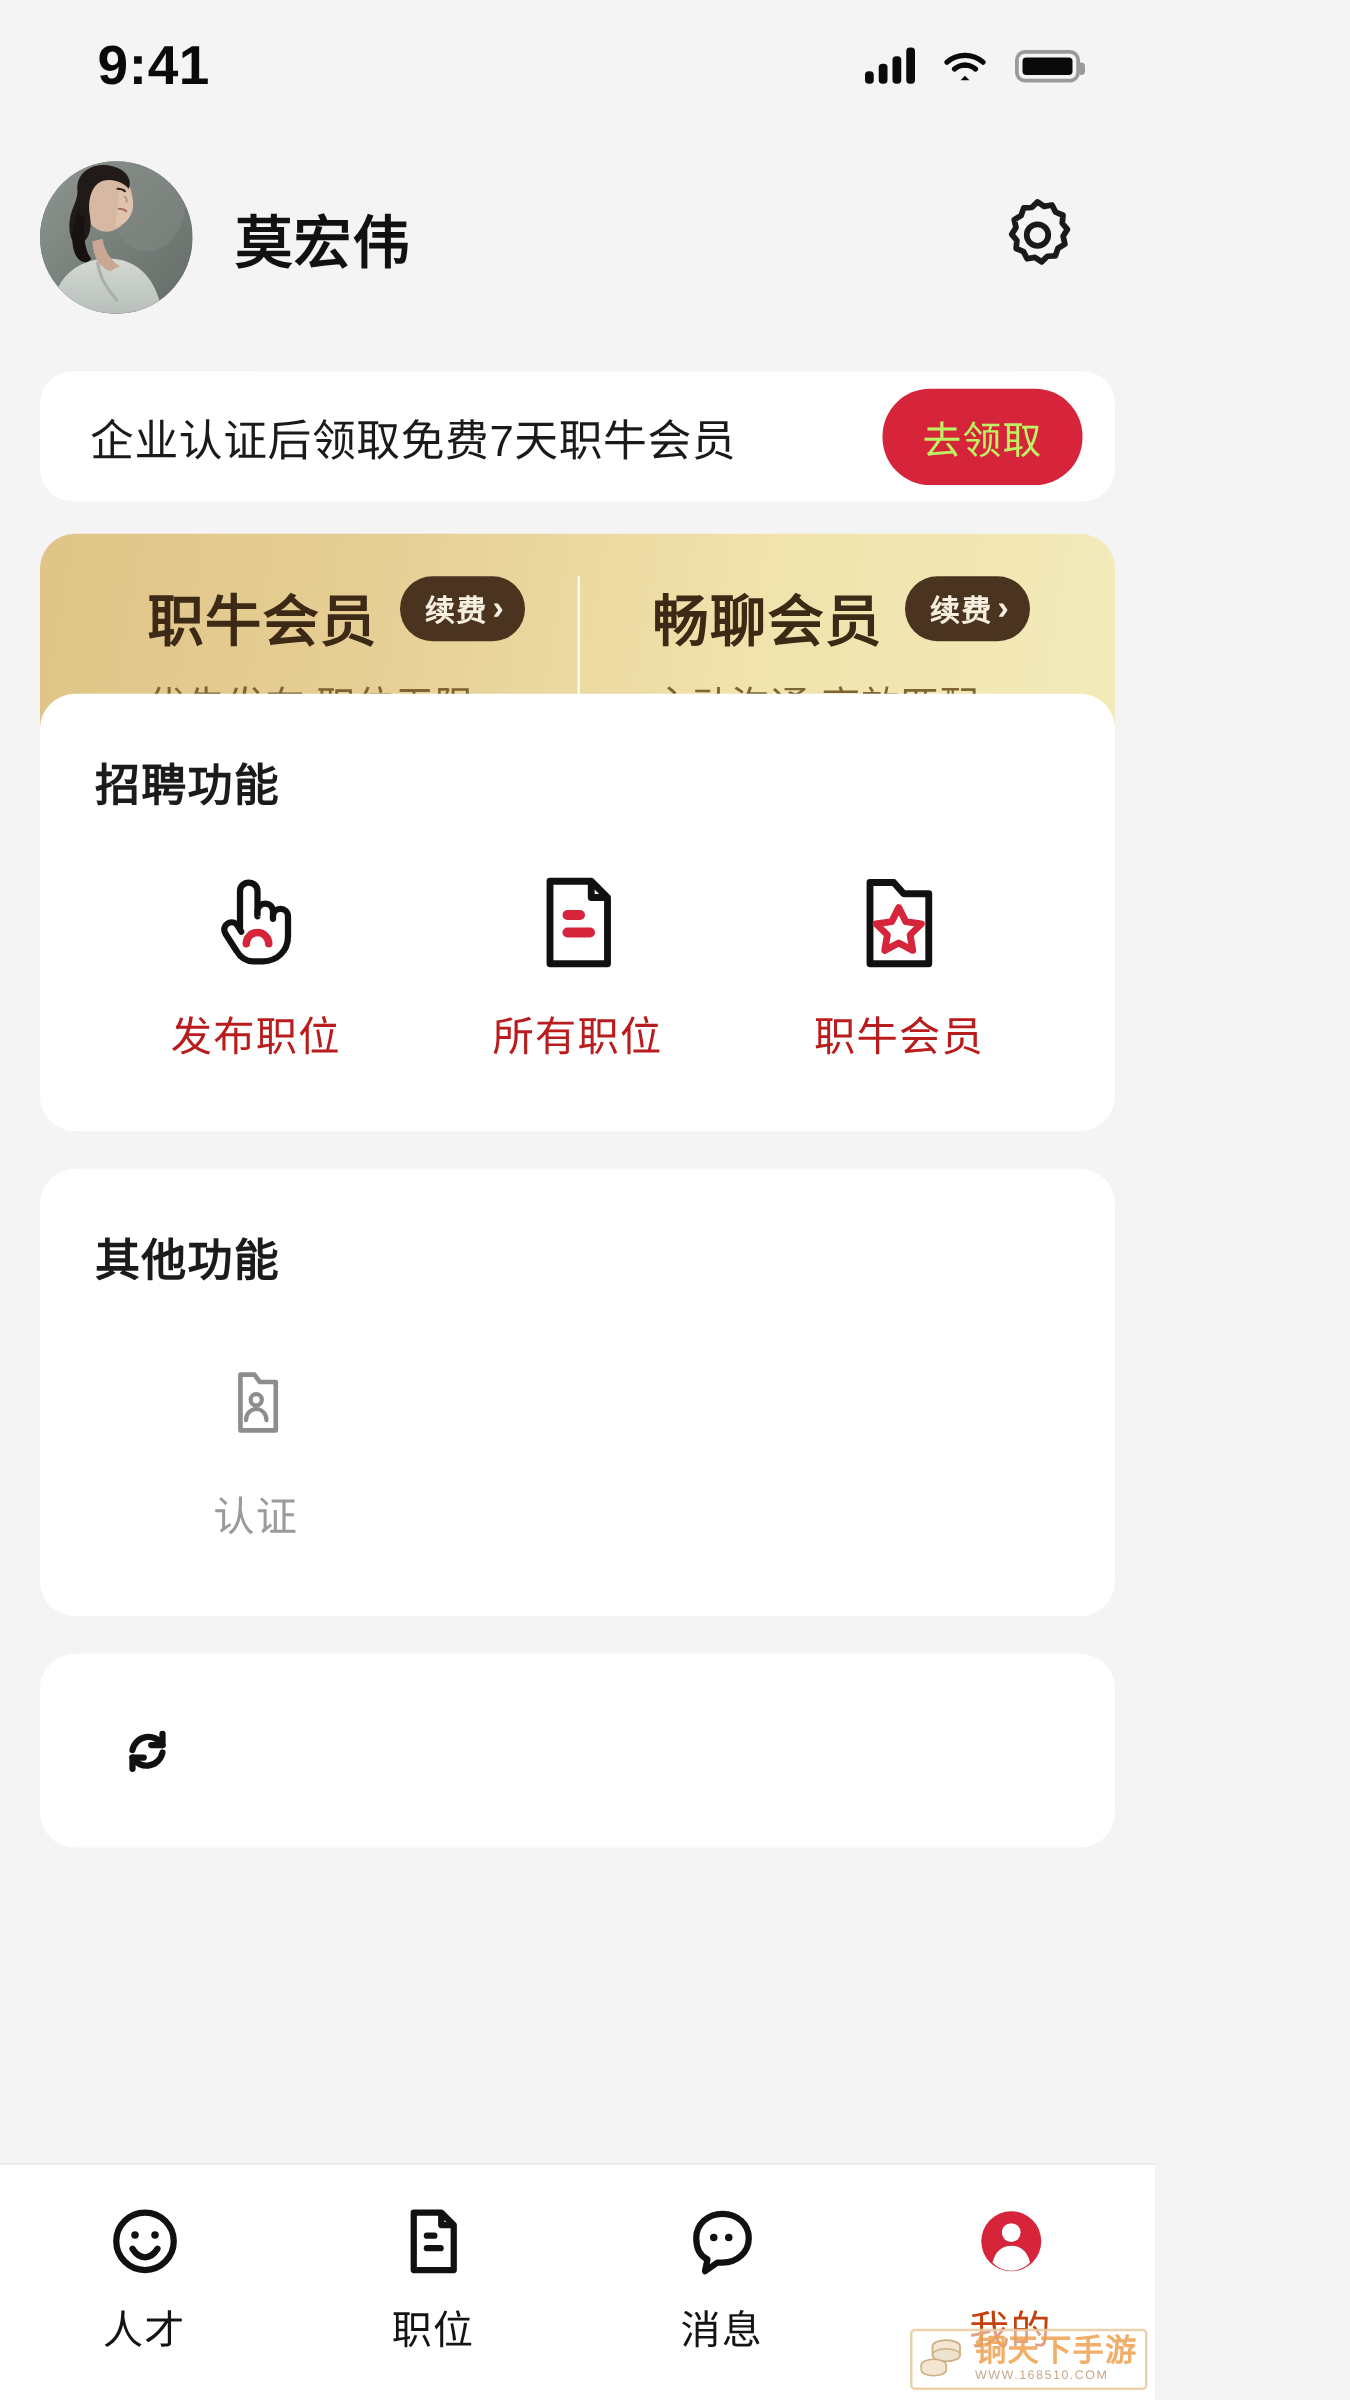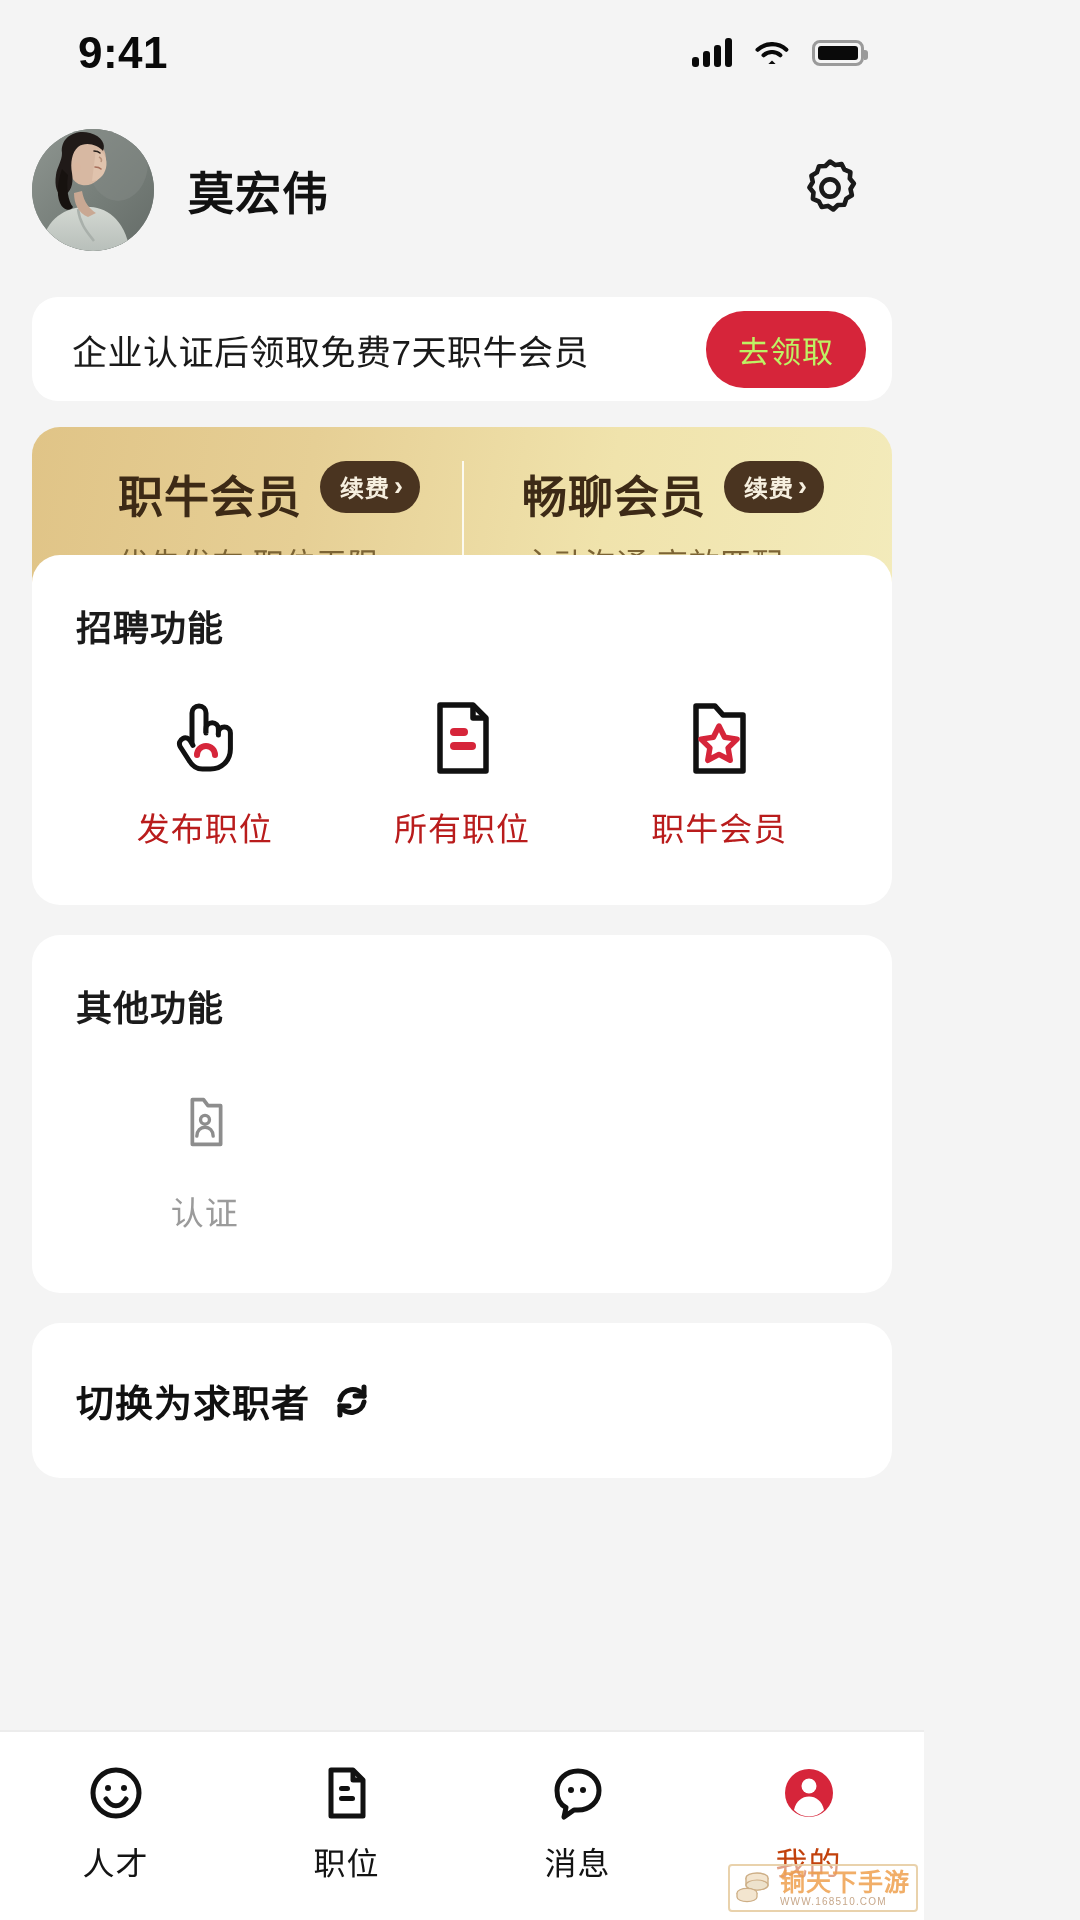--- a/index.html
+++ b/index.html
@@ -426,21 +426,20 @@
             <circle cx="43" cy="40" r="6" fill="none" stroke="#8d8d8d" stroke-width="4.5"></circle>
             <path d="M32 62c0-7 5-12 11-12s11 5 11 12" fill="none" stroke="#8d8d8d" stroke-width="4.5" stroke-linecap="round"></path>
           </svg>
         </span>
         <span class="lbl">认证</span>
       </div>
     </div>
   </div>
 
   <div class="card switch">
-    <span class="switch-text">切换为求职者</span>
     <span class="switch-ic">
       <svg viewBox="0 0 44 44">
         <path d="M34 17A13 13 0 0 0 10 21" fill="none" stroke="#111" stroke-width="5" stroke-linecap="round"></path>
         <path d="M10 27a13 13 0 0 0 24-4" fill="none" stroke="#111" stroke-width="5" stroke-linecap="round"></path>
         <path d="M34 8v9h-9" fill="none" stroke="#111" stroke-width="5" stroke-linecap="round" stroke-linejoin="round"></path>
         <path d="M10 36v-9h9" fill="none" stroke="#111" stroke-width="5" stroke-linecap="round" stroke-linejoin="round"></path>
       </svg>
     </span>
   </div>
 

